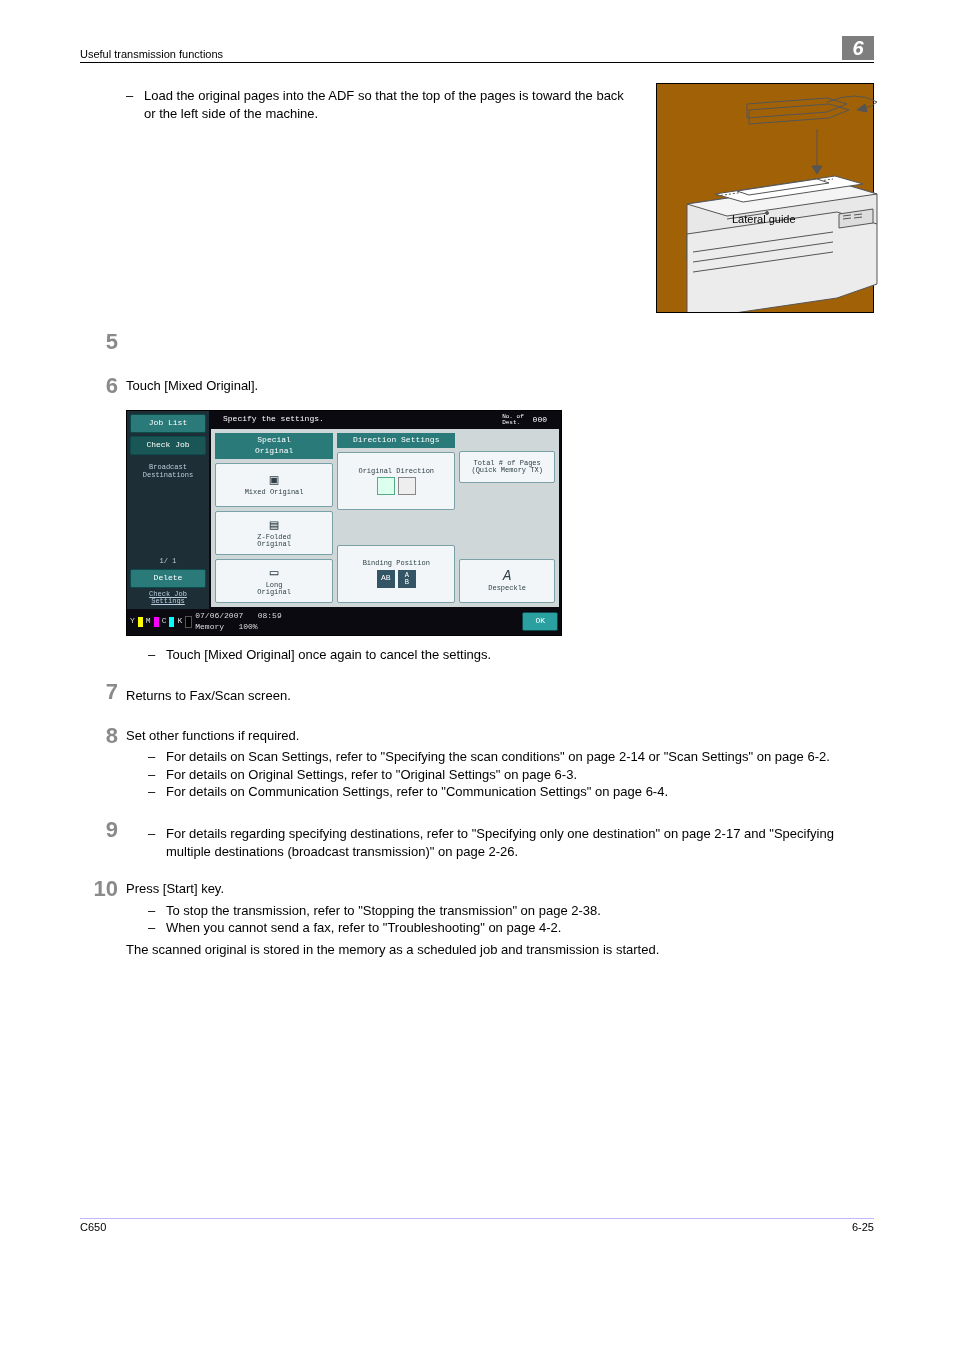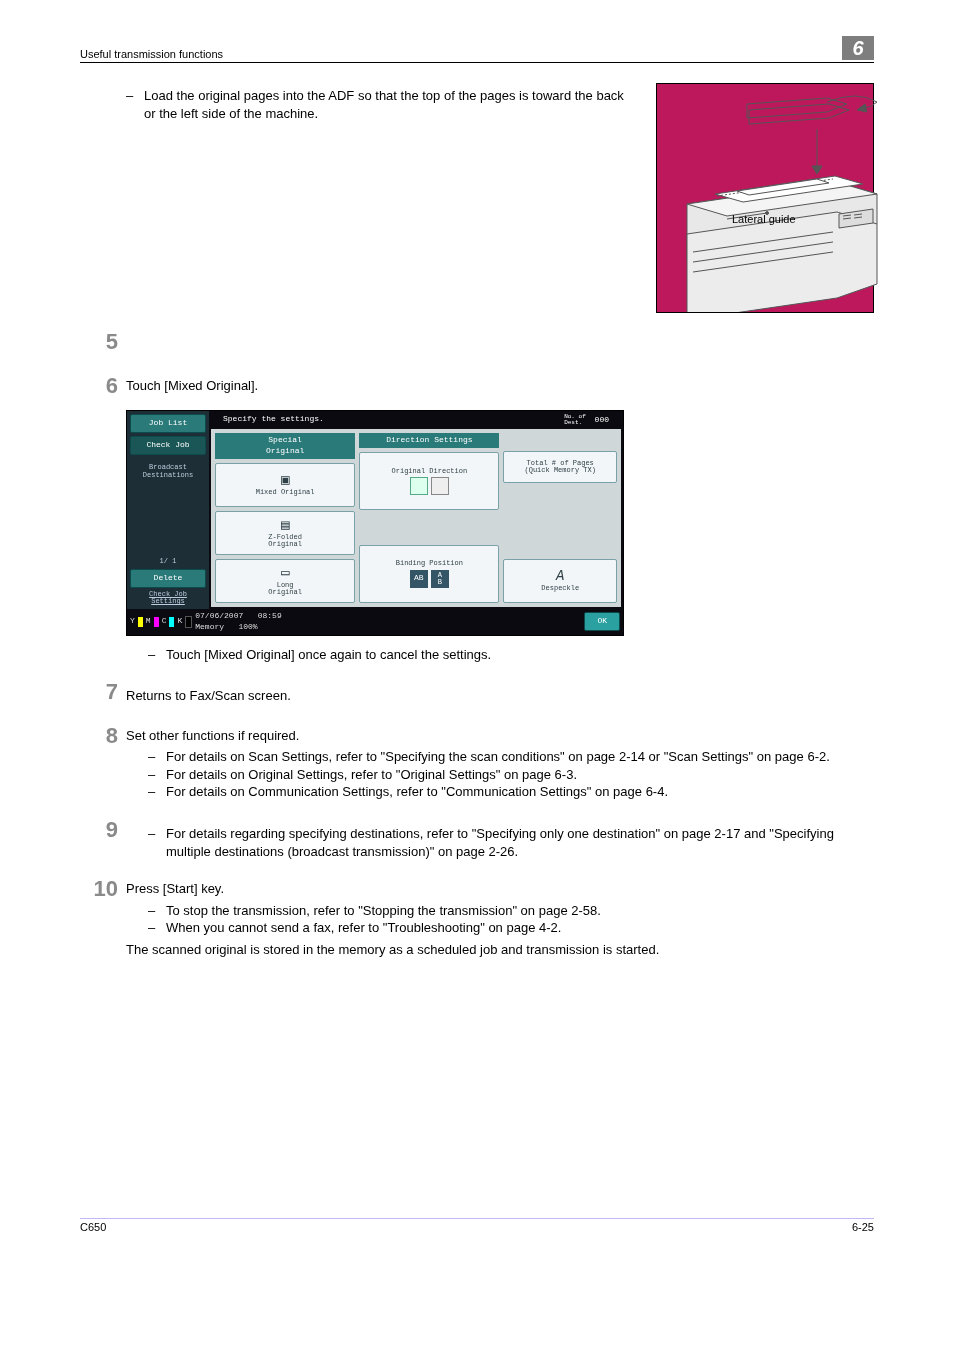--- a/index.html
+++ b/index.html
@@ -83,33 +83,33 @@
   .adf-block .text {
     flex: 1;
     padding-top: 4px;
   }
   .adf-img {
     width: 218px;
     height: 230px;
     border: 1px solid #000;
     box-sizing: border-box;
     position: relative;
-    background: #be185d;
+    background: #a16207;
     font-size: 10px;
     text-align: right;
   }
   .adf-label {
     position: absolute;
     left: 75px;
     top: 128px;
     font-size: 11px;
   }
   .panel-wrap {
     margin: 10px 0 10px 46px;
-    width: 498px;
+    width: 436px;
   }
   .panel {
     width: 100%;
     background: #0a0a10;
     font-family: "Courier New", monospace;
     font-size: 8px;
     color: #ddd;
     border: 1px solid #000;
     box-sizing: border-box;
   }
@@ -426,21 +426,21 @@
         </div>
       </div>
     </div>
 
     <div class="step-row">
       <div class="stepnum">10</div>
       <div class="step-body">
         <div>Press [Start] key.</div>
         <div class="sub-row sub-indent mt4">
           <div class="dash">–</div>
-          <div class="sub-text">To stop the transmission, refer to "Stopping the transmission" on page 2-58.</div>
+          <div class="sub-text">To stop the transmission, refer to "Stopping the transmission" on page 2-38.</div>
         </div>
         <div class="sub-row sub-indent">
           <div class="dash">–</div>
           <div class="sub-text">When you cannot send a fax, refer to "Troubleshooting" on page 4-2.</div>
         </div>
         <div class="mt4">The scanned original is stored in the memory as a scheduled job and transmission is started.</div>
       </div>
     </div>
 
   </div>

